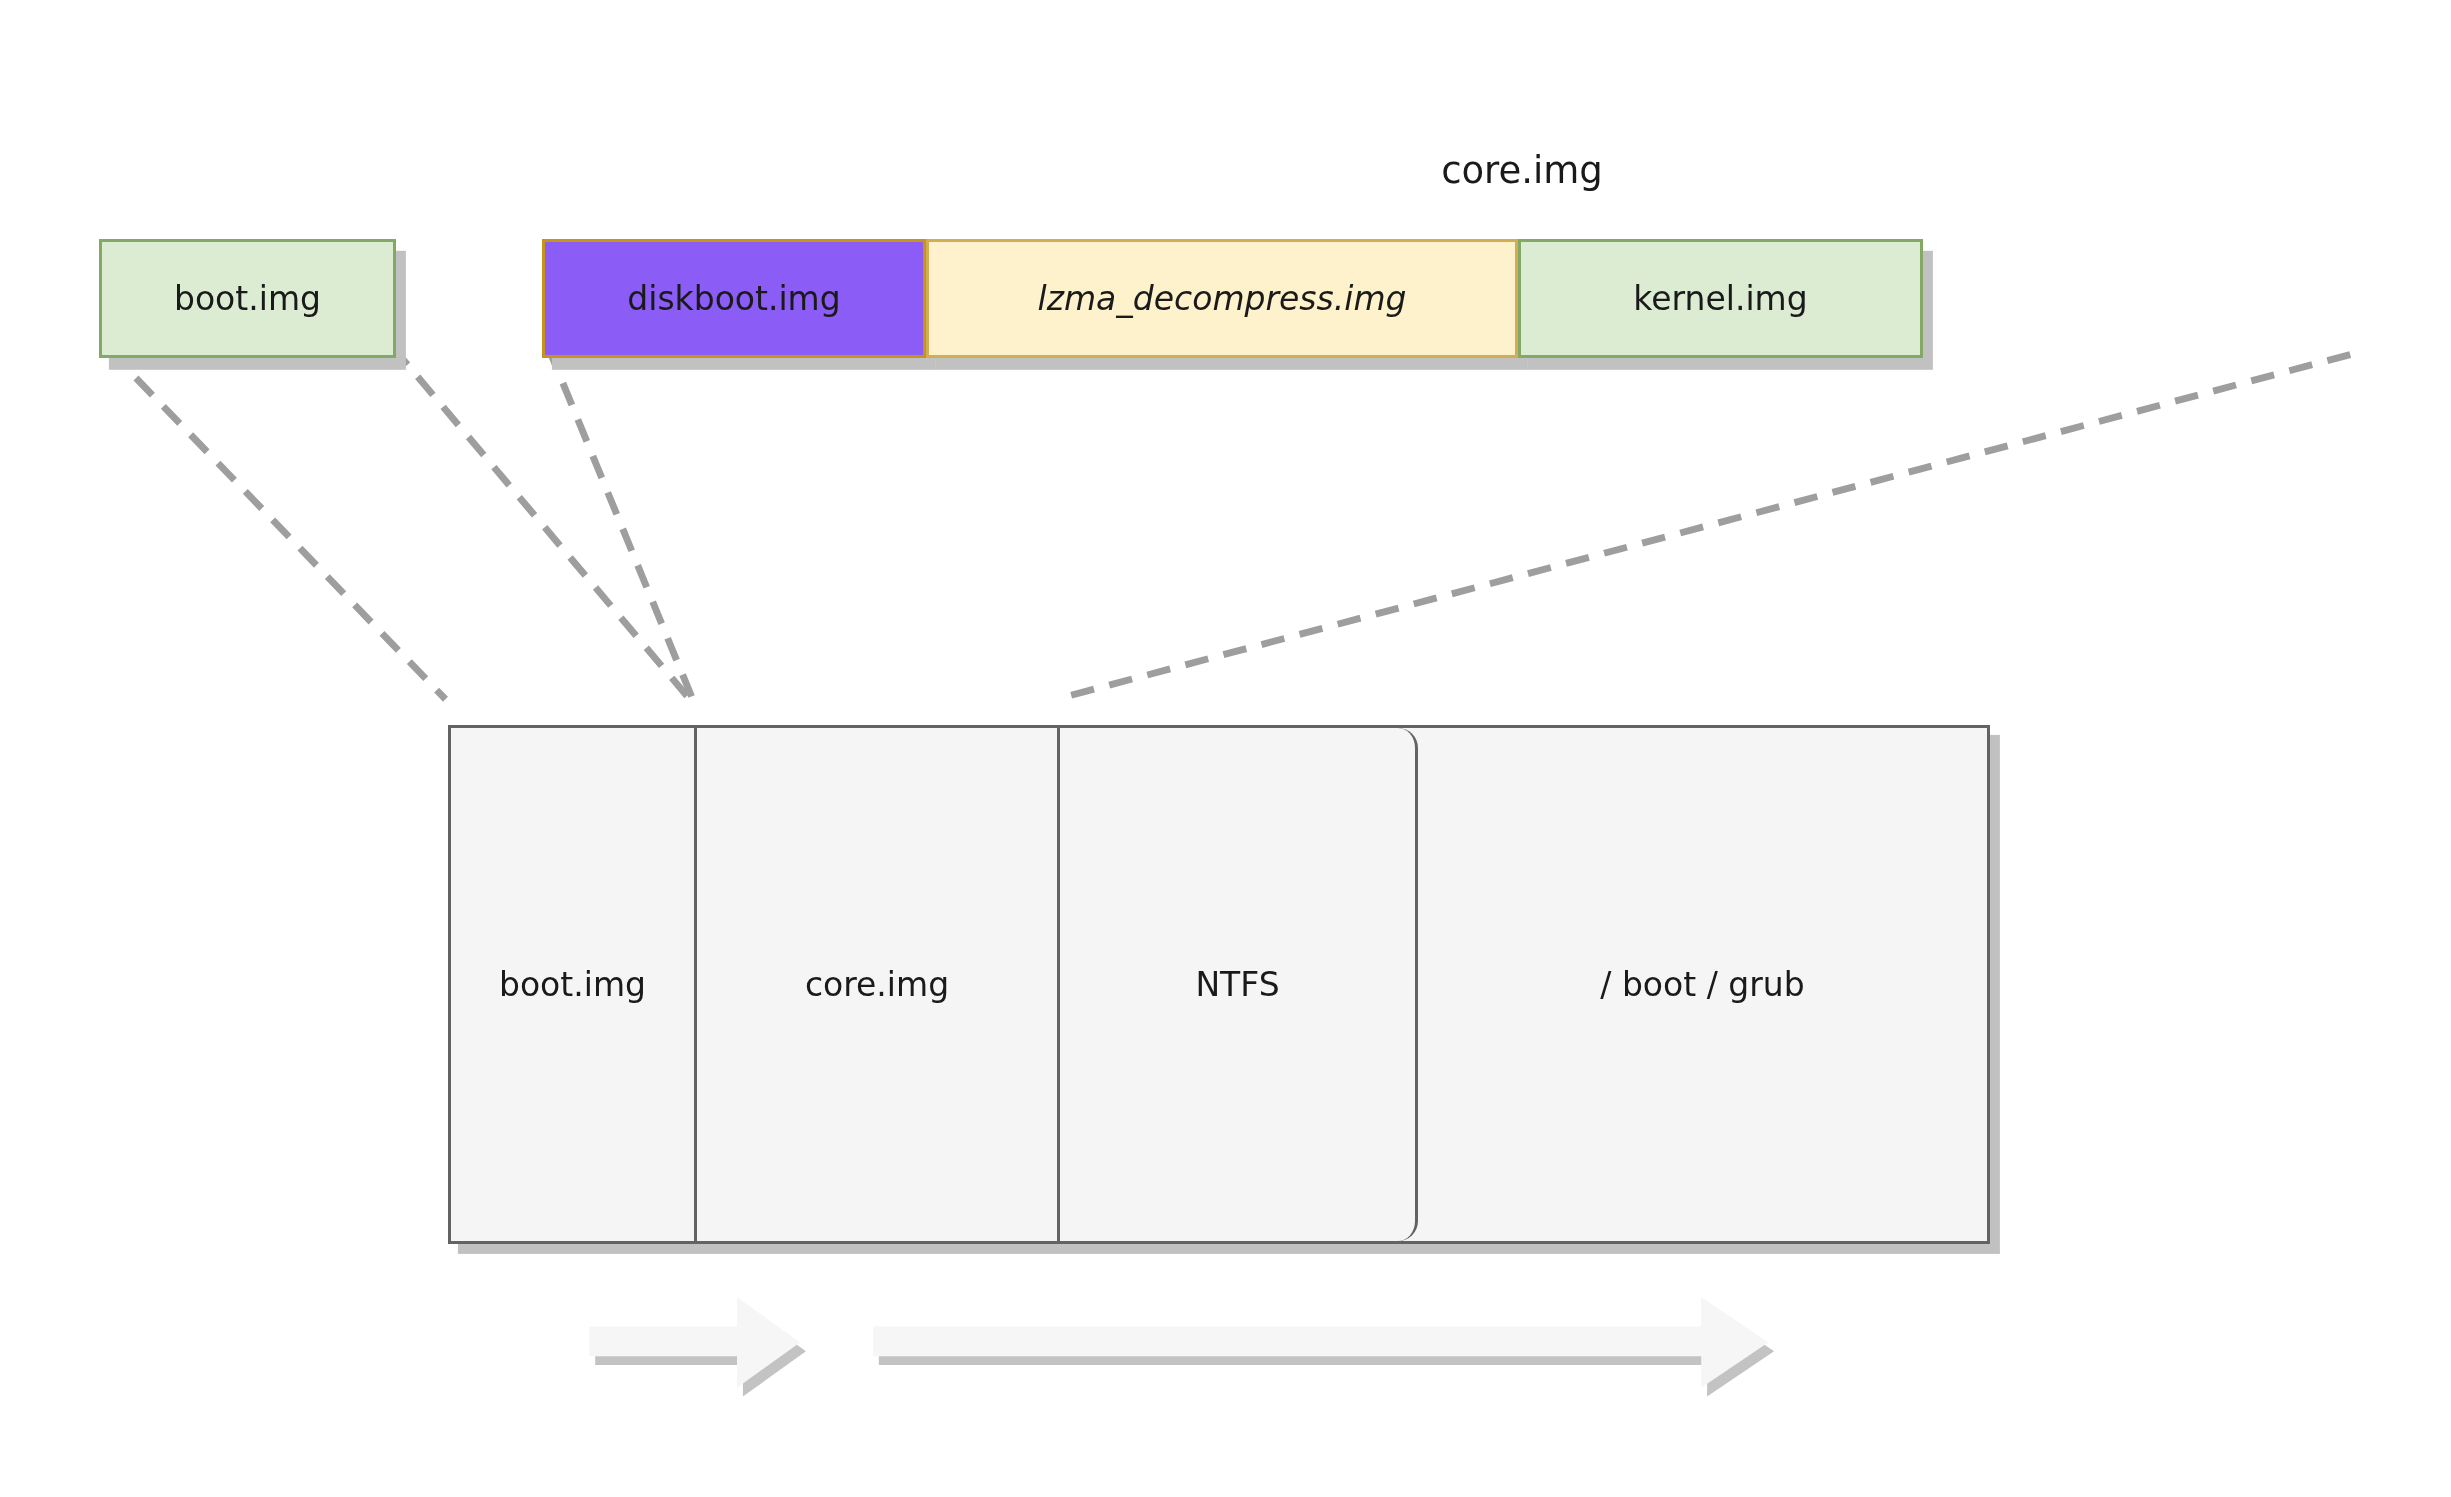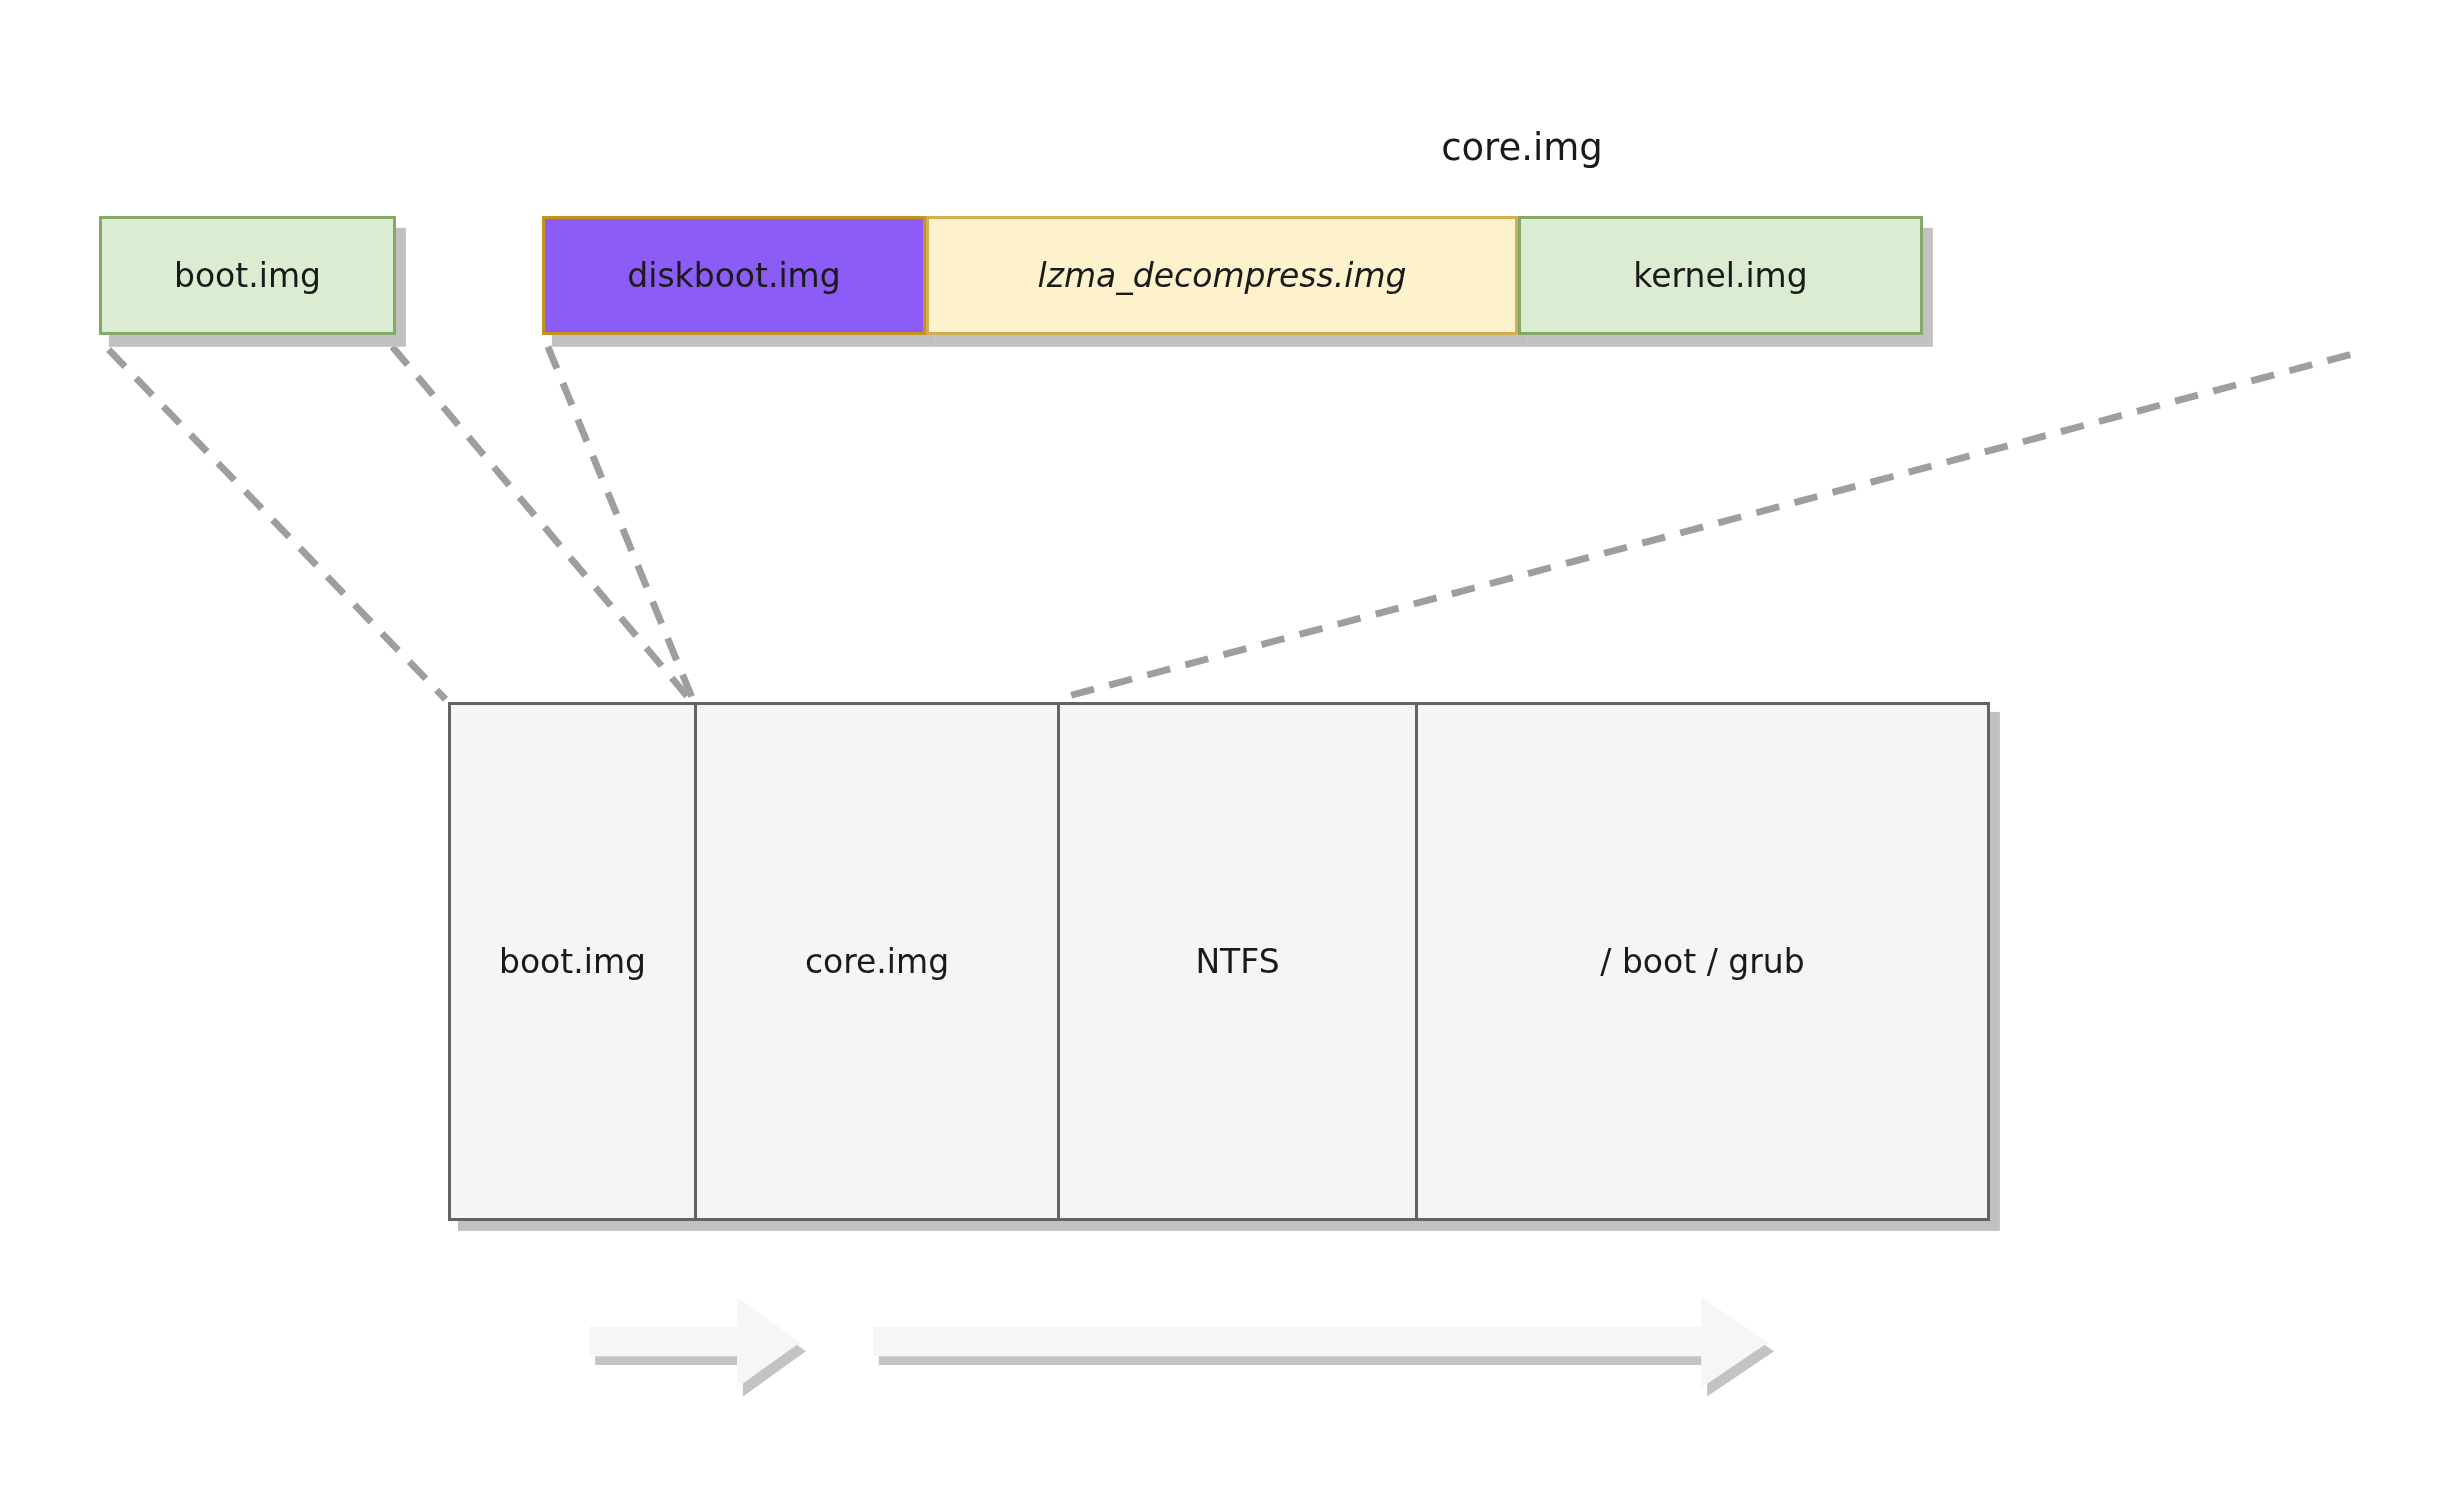--- a/index.html
+++ b/index.html
@@ -4,21 +4,21 @@
 <style>
   html,body{margin:0;padding:0;background:#ffffff;}
   #canvas{
     position:relative;
     width:2452px;height:1497px;
     background:#ffffff;
     font-family:"DejaVu Sans","Liberation Sans",sans-serif;
     color:#1a1a1a;
     overflow:hidden;
   }
-  .abs{position:absolute;box-sizing:border-box;}
+  .abs{position:absolute;box-sizing:border-box;margin-top:23px;}
   
   .box{
     display:flex;align-items:center;justify-content:center;
     font-size:33px;
     box-shadow:9.9px 11.8px 0 #c1c1c1;
   }
   .green-box{background:#dcecd3;border:3.9px solid #84a967;}
   .orange-box{background:#8b5cf6;border:3.9px solid #c6931f;}
   .yellow-box{background:#fdf2cc;border:3.9px solid #d2ae52;}
   
@@ -80,21 +80,21 @@
     <span>kernel.img</span>
   </div>
 
   <div class="abs disk" style="left:448px;top:702px;width:1542px;height:519px;">
     <div class="disk-section" style="width:243px;">
       <span>boot.img</span>
     </div>
     <div class="disk-section" style="width:360px;">
       <span>core.img</span>
     </div>
-    <div class="disk-section" style="width:355px;">
+    <div class="disk-section" style="width:355px;border-radius:20px;">
       <span>NTFS</span>
     </div>
     <div class="disk-section" style="flex:1;">
       <span>/ boot / grub</span>
     </div>
   </div>
 
 </div>
 
 

